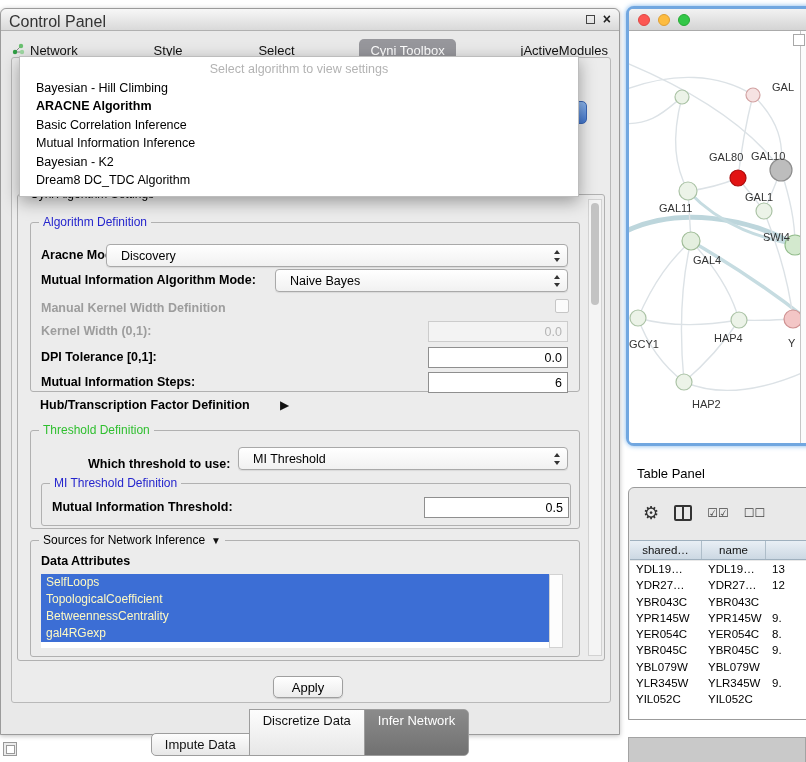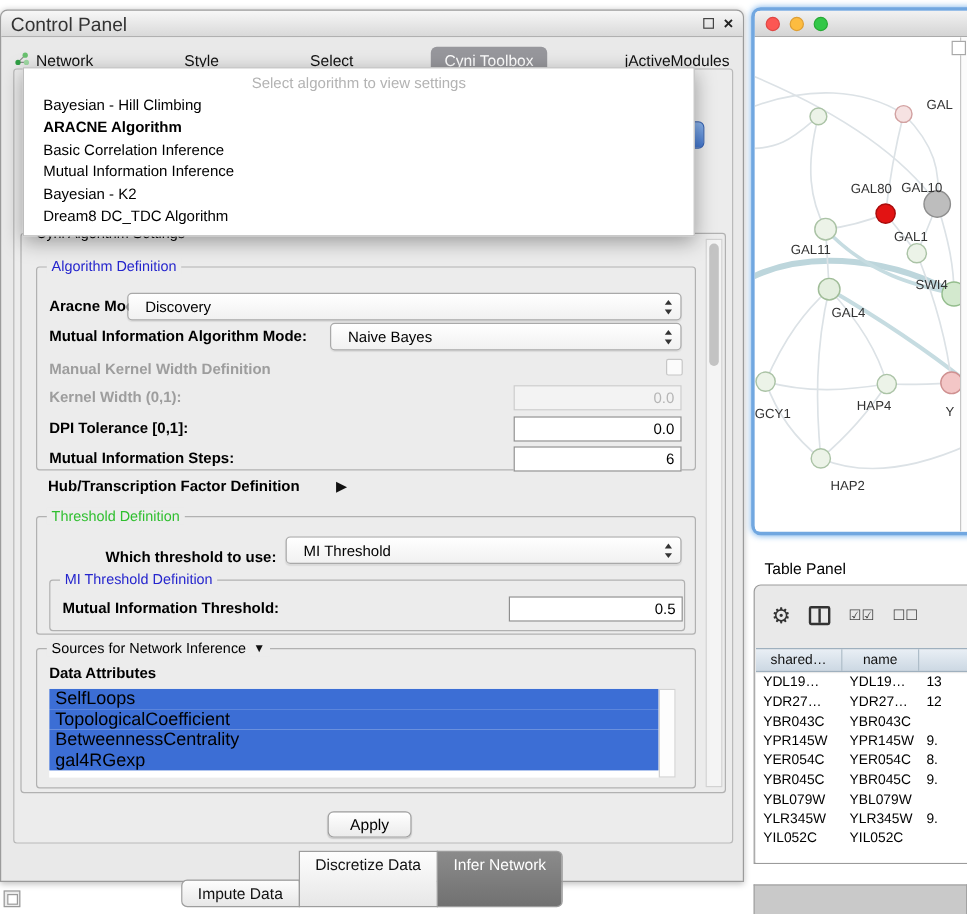--- a/index.html
+++ b/index.html
@@ -35,21 +35,21 @@
   .arrows::before{top:1px;border-bottom:4.5px solid #333;}
   .arrows::after{bottom:1px;border-top:4.5px solid #333;}
 
   .tinput{position:absolute;height:21px;background:#fff;border:1px solid #8f8f8f;font-size:12.5px;color:#000;text-align:right;padding:4px 5px;font-family:inherit;}
   .tinput.disabled{background:#f3f3f3;border-color:#cccccc;color:#b5b5b5;}
   .checkbox{position:absolute;width:14px;height:14px;border:1px solid #c6c6c6;background:#fbfbfb;border-radius:2px;}
 
   .tri{font-size:10px;color:#111;}
 
   .attr-list{position:absolute;background:#fff;overflow:hidden;}
-  .attr-item{height:17px;line-height:17px;background:#3c6ed5;color:#000000;font-size:15px;padding-left:5px;white-space:nowrap;}
+  .attr-item{height:17px;line-height:17px;background:#3c6ed5;color:#fef9c3;font-size:12px;padding-left:5px;white-space:nowrap;}
 
   .vscroll{position:absolute;background:#f4f4f4;border:1px solid #d2d2d2;}
   .vthumb{position:absolute;left:2px;right:2px;background:#c3c3c3;border-radius:6px;}
 
   .apply-btn{position:absolute;left:272px;top:667px;width:70px;height:22px;background:linear-gradient(#ffffff,#ebebeb);border:1px solid #9f9f9f;border-radius:5px;font-size:13px;font-family:inherit;box-shadow:0 1px 1px rgba(0,0,0,.15);}
 
   .bottom-tabs{position:absolute;top:700px;left:0;width:100%;display:flex;justify-content:center;font-size:13px;}
   .seg{padding:3px 13px;background:linear-gradient(#fdfdfd,#e7e7e7);border:1px solid #9d9d9d;margin-left:-1px;color:#111;white-space:nowrap;}
   .seg:first-child{border-radius:5px 0 0 5px;margin-left:0;margin-top:24px;}
   .seg:last-child{border-radius:0 5px 5px 0;}

